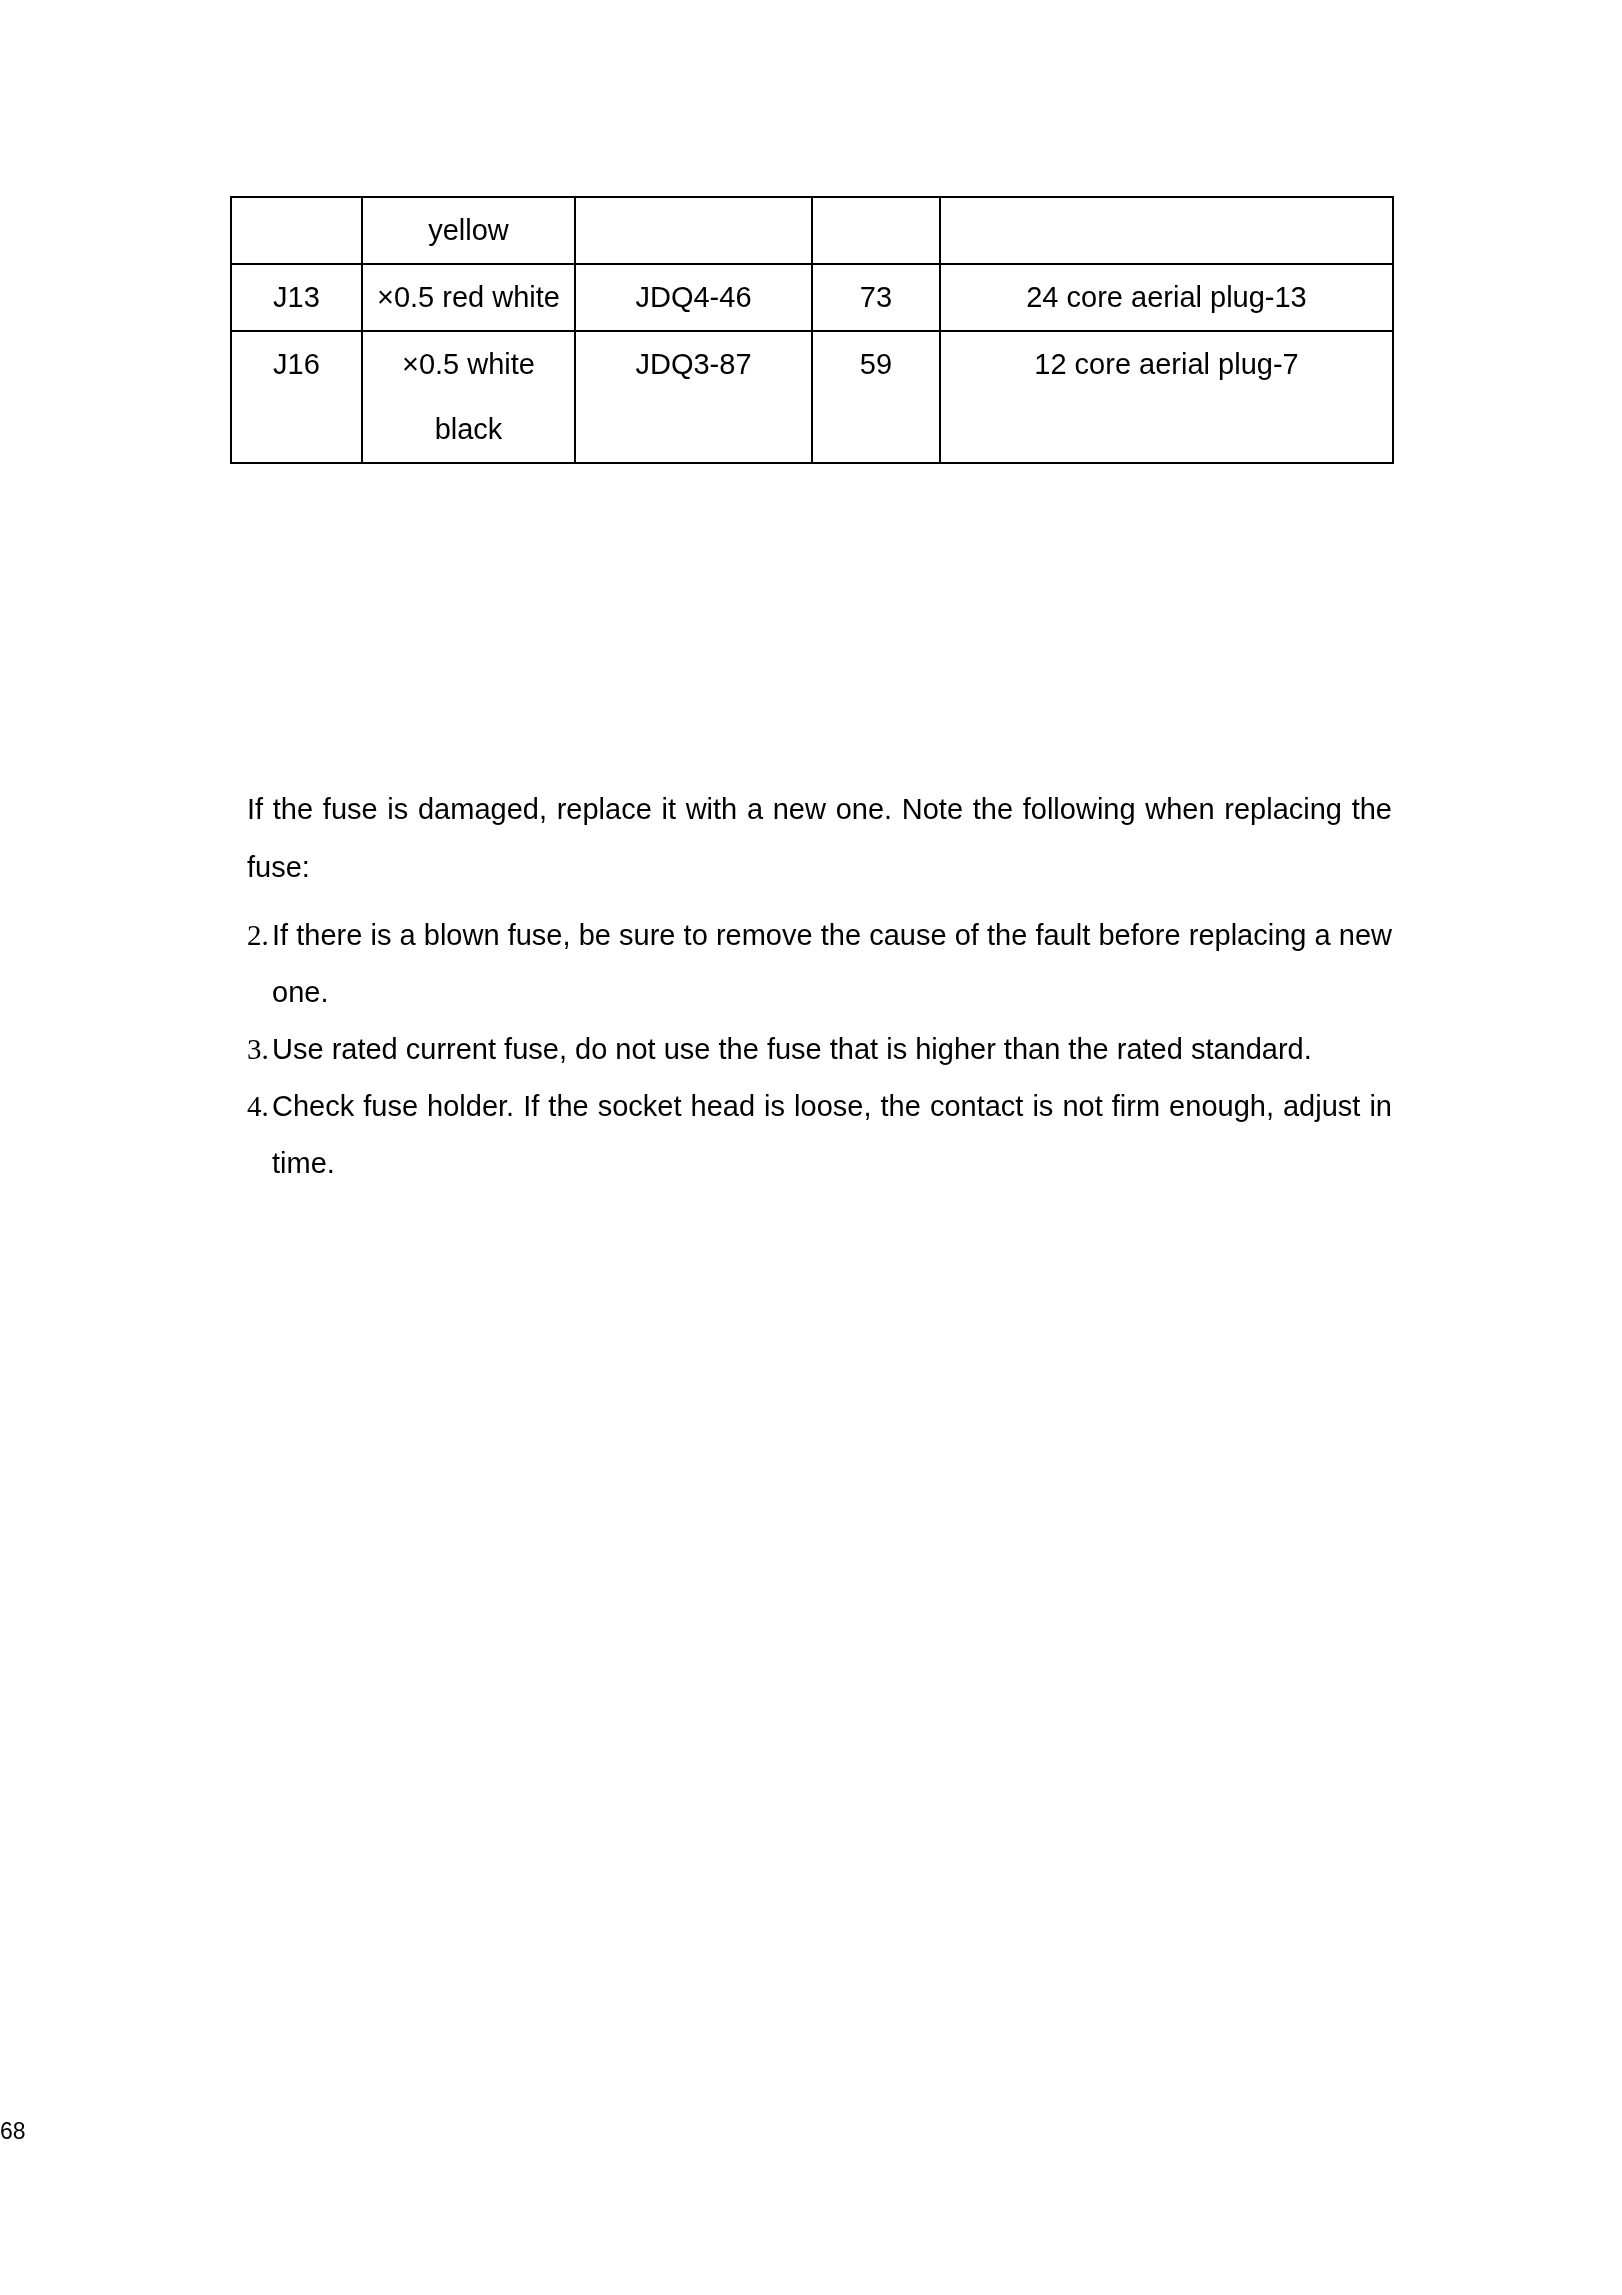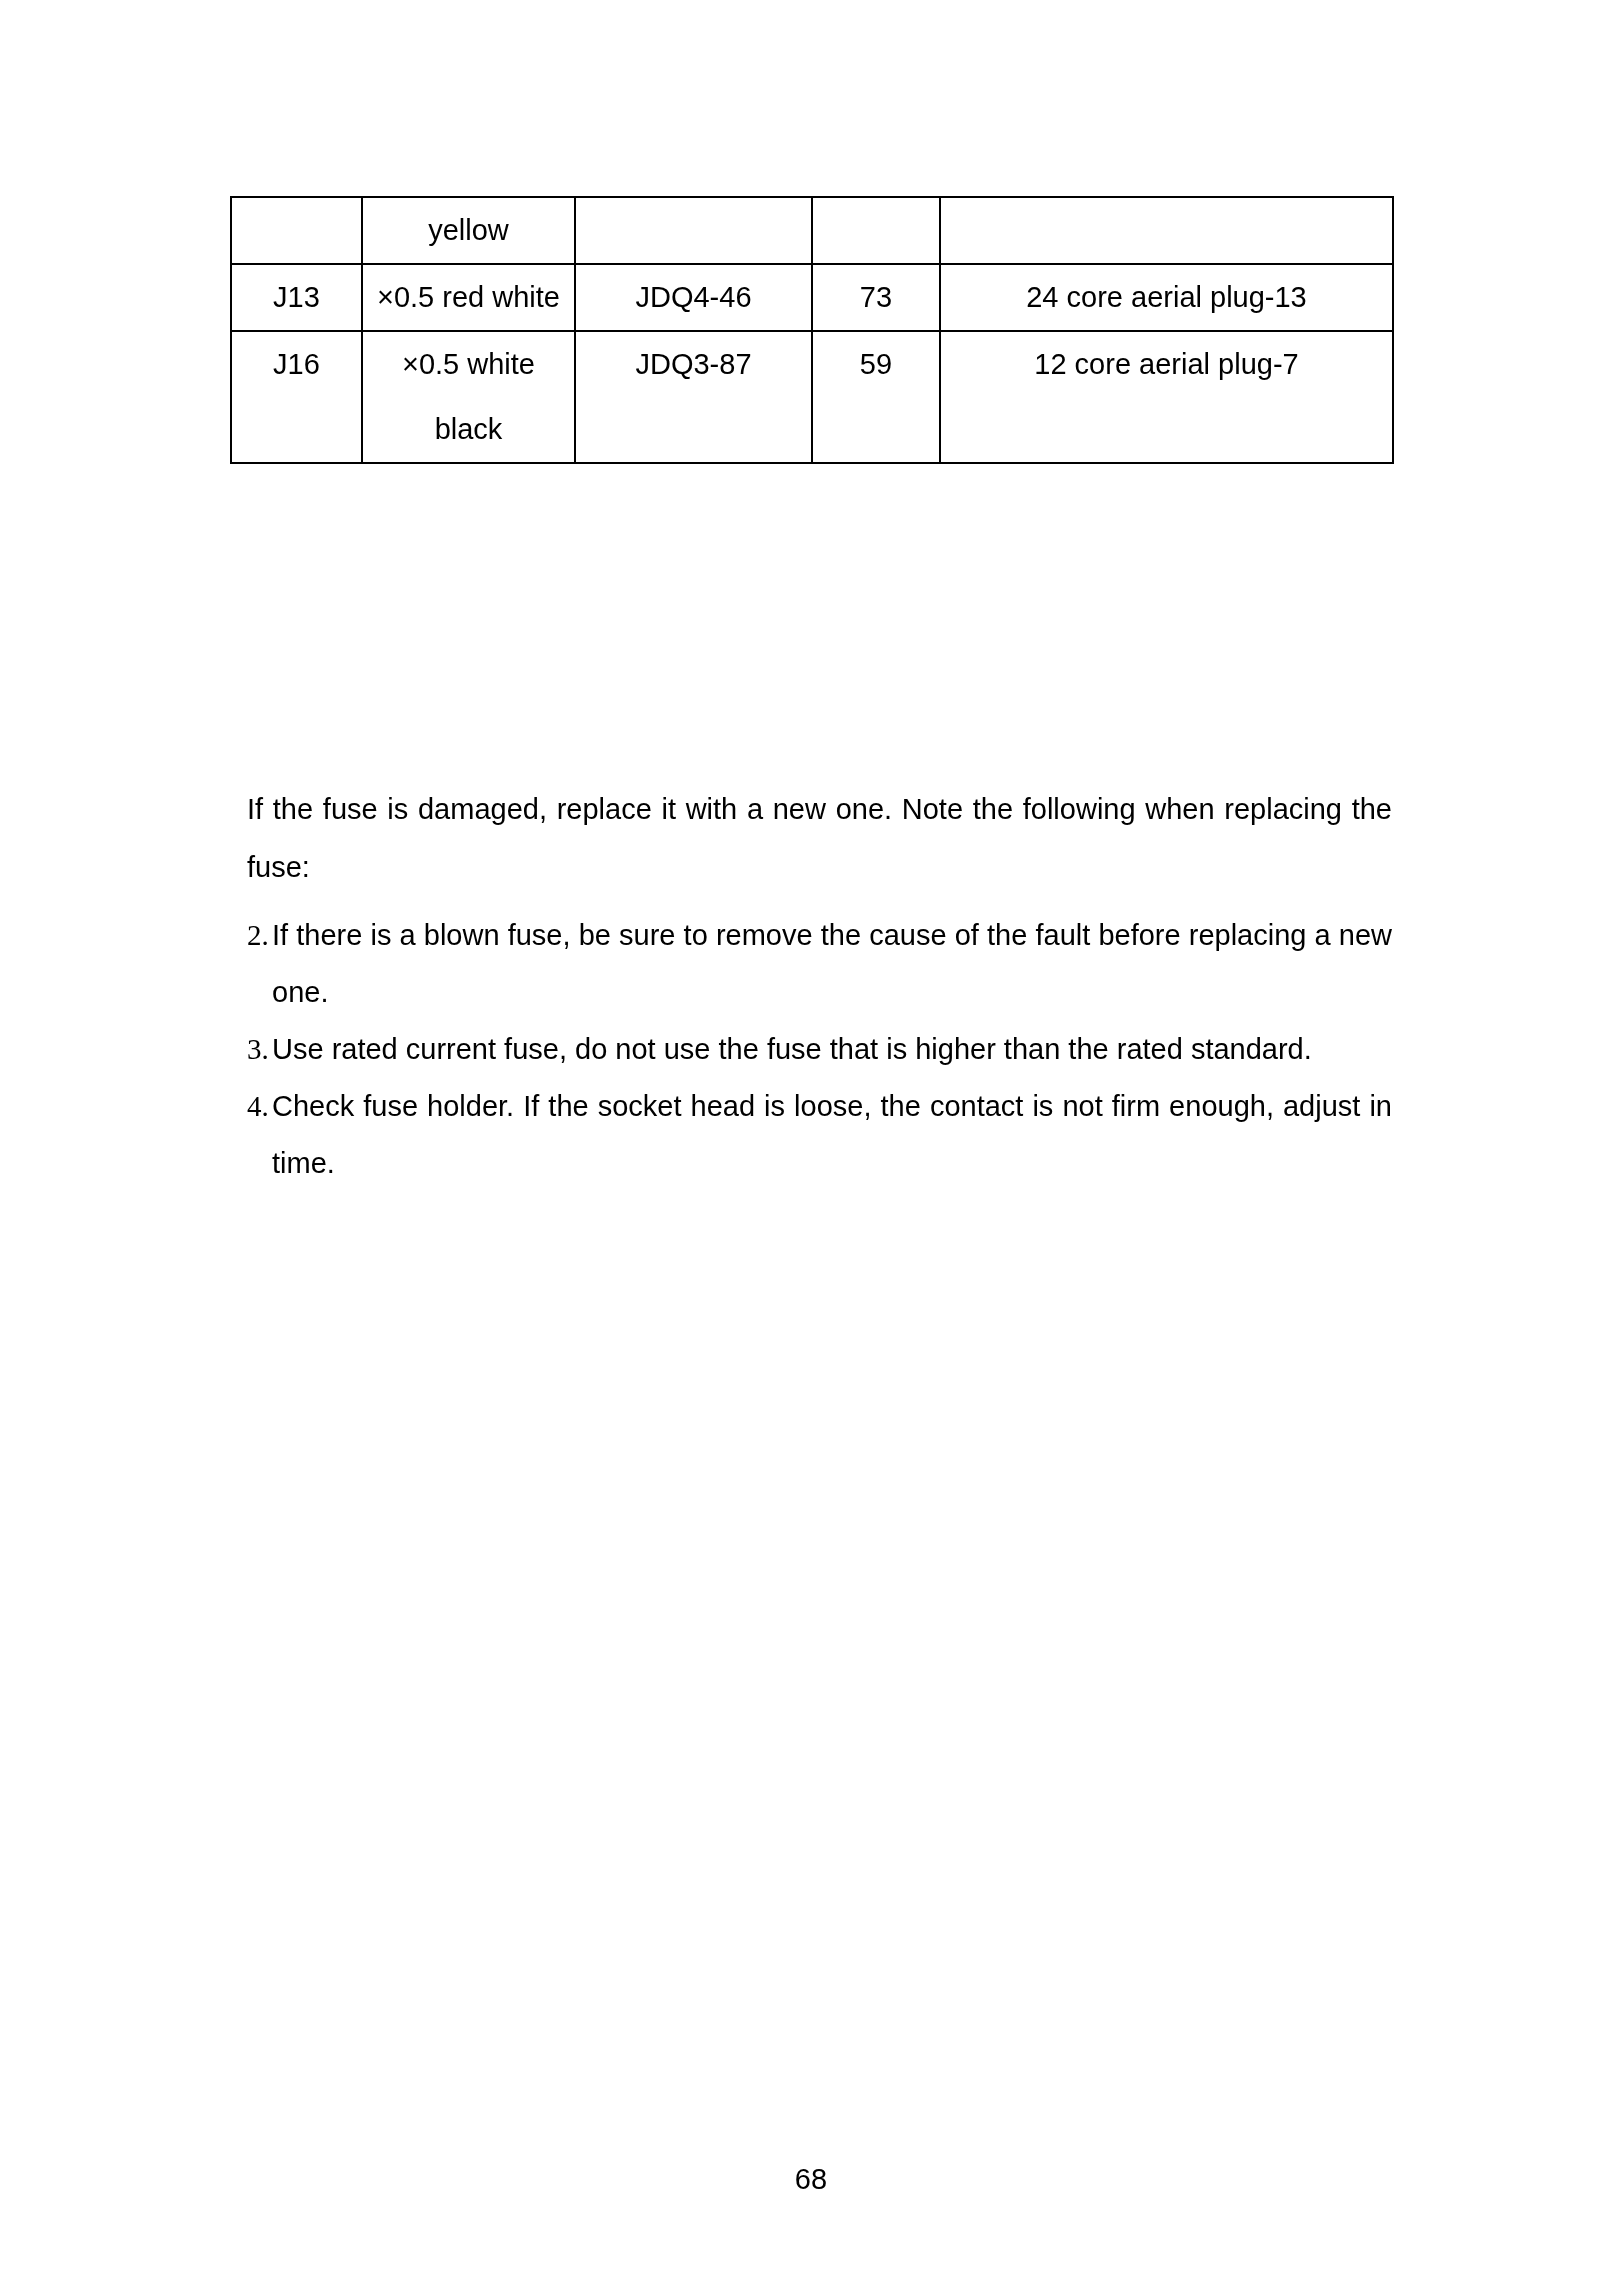--- a/index.html
+++ b/index.html
@@ -66,24 +66,22 @@
     text-indent:0;
     font-family:"Liberation Serif", serif;
   }
 
   
   .pagenum {
     position:absolute;
     top:2117px;
     left:0;
     width:100%;
-    text-align:center;
-    font-size:29px;
+    font-size:23px;
     line-height:29px;
-    margin-top:48px;
   }
 </style>
 </head>
 <body>
 
 <div class="page">
 
   <table class="fuse-table">
     <colgroup>
       <col style="width:131px">

